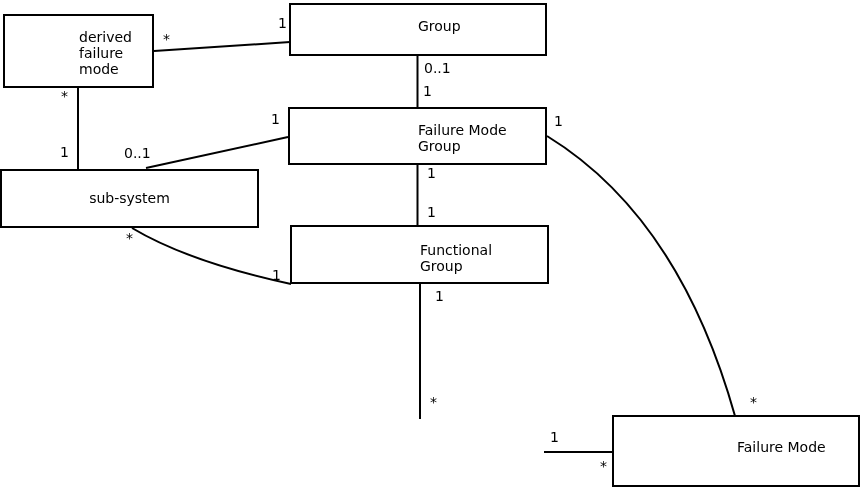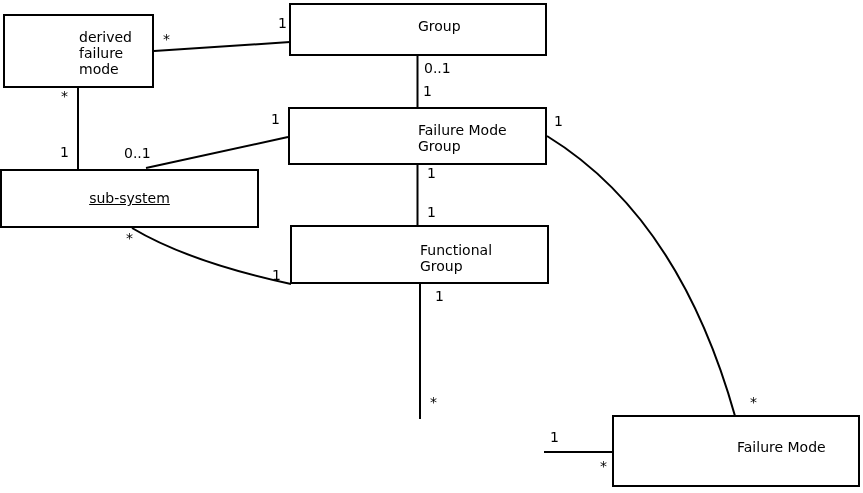--- a/index.html
+++ b/index.html
@@ -37,21 +37,20 @@
   .box .lbl {
     position: absolute;
     font-size: 14px;
     line-height: 16px;
     white-space: pre-line;
   }
   .box .lbl.centered {
     left: 0;
     width: 100%;
     text-align: center;
-    text-decoration: underline;
   }
   .mult {
     position: absolute;
     font-size: 14px;
     line-height: 14px;
     white-space: nowrap;
   }
 </style>
 </head>
 <body>

